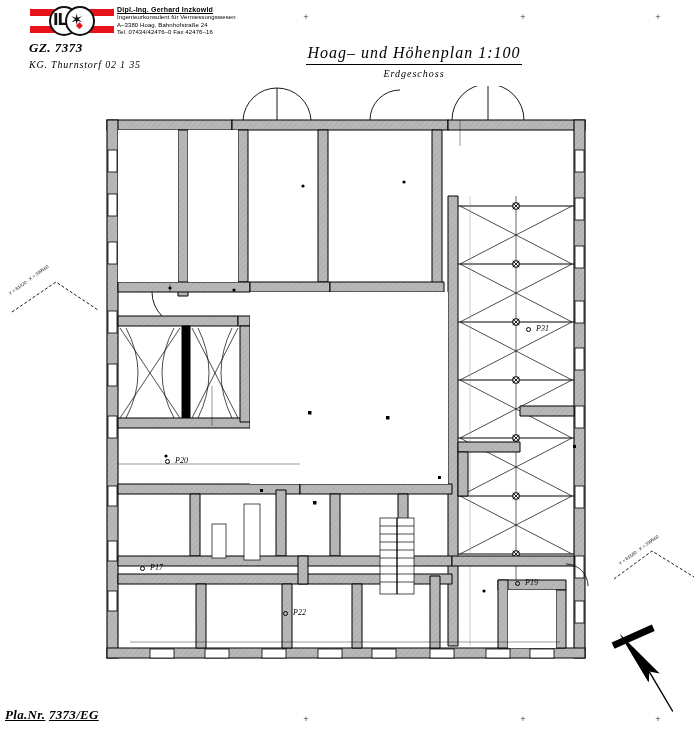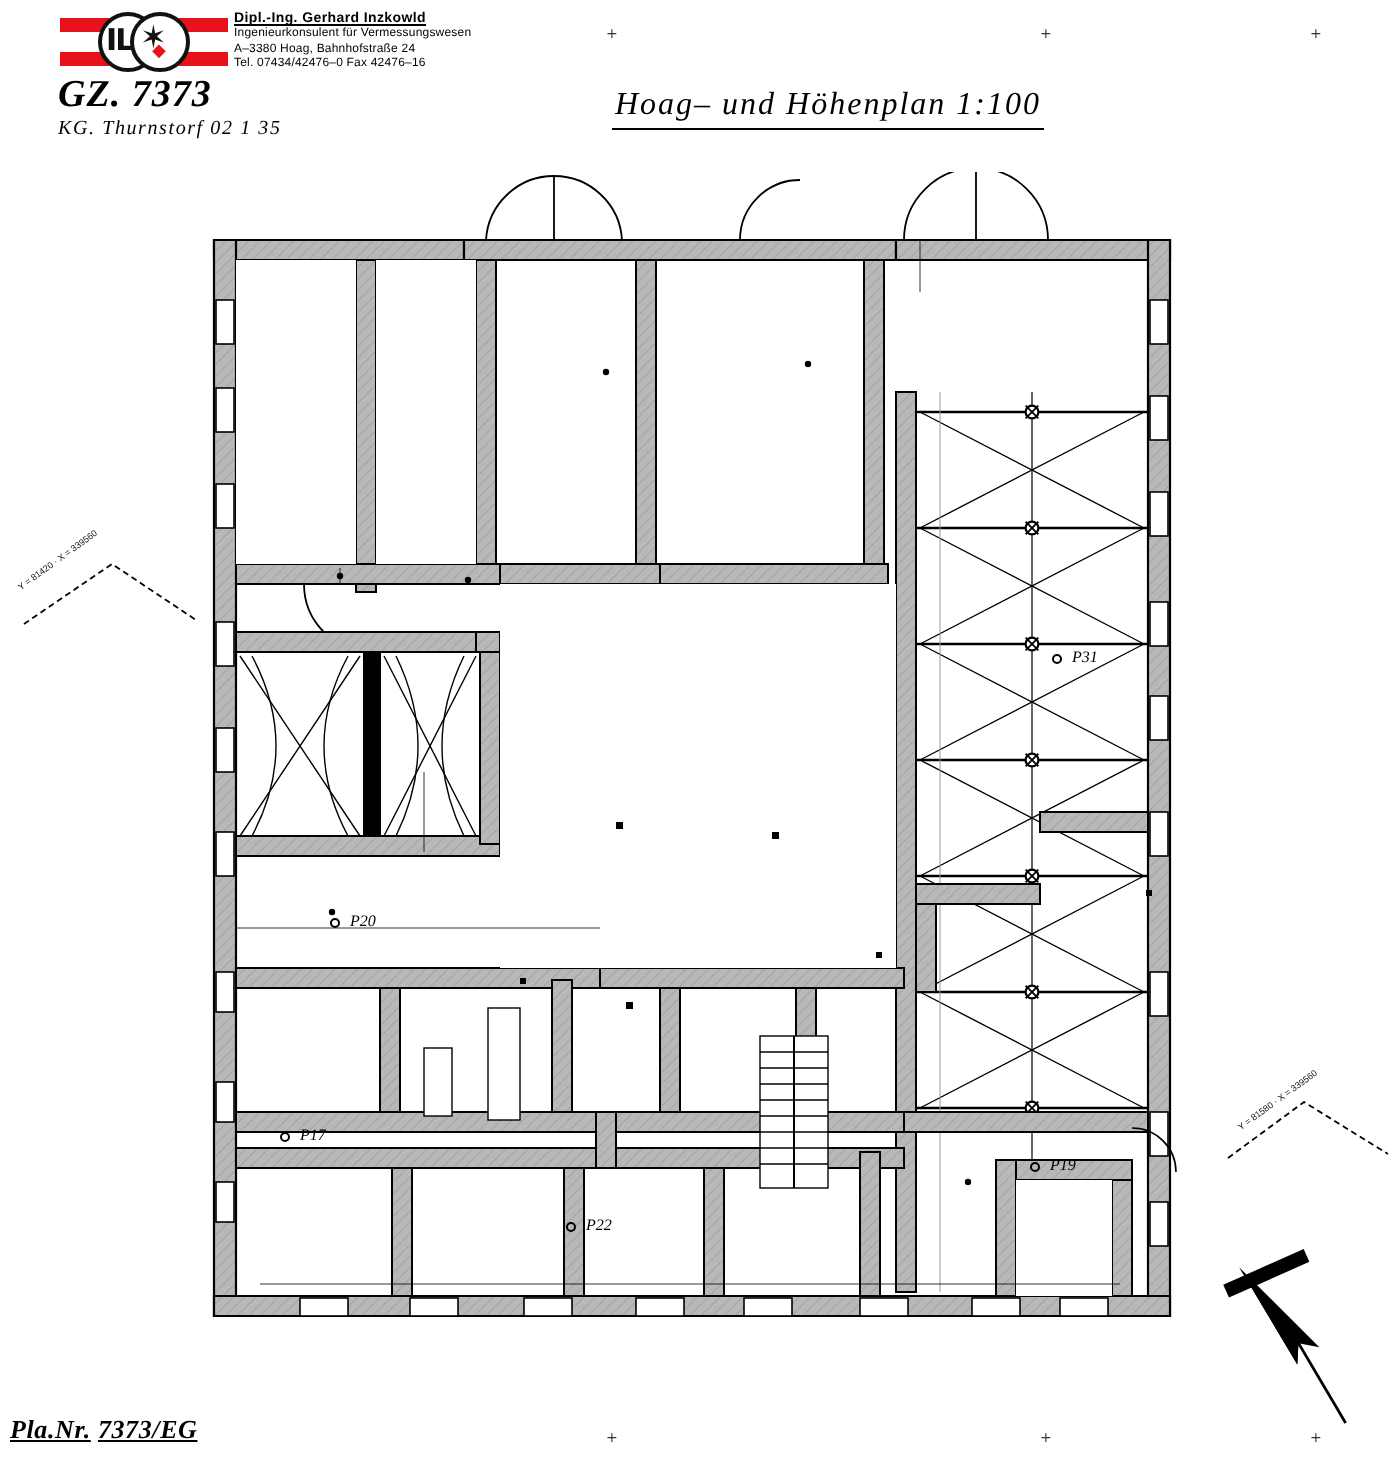--- a/index.html
+++ b/index.html
@@ -25,21 +25,21 @@
          color:#111;font-size:16px;line-height:16px;}
   .eagle .red{color:#e8131a;font-size:9px;position:absolute;left:6px;top:5px;}
 
   #firm{position:absolute;left:93px;top:6px;width:180px;
         font-family:"Liberation Sans",sans-serif;color:#000;}
   #firm .ln1{font-size:7px;font-weight:bold;text-decoration:underline;
              letter-spacing:.2px;line-height:8px;}
   #firm .ln{font-size:6px;line-height:7.5px;letter-spacing:.1px;}
 
   #gz{position:absolute;left:5px;top:39px;font-family:"Liberation Serif",serif;
-      font-weight:bold;font-style:italic;font-size:19px;line-height:17px;
+      font-weight:bold;font-style:italic;font-size:13px;line-height:17px;
       letter-spacing:.5px;text-align:right;}
   #kg{position:absolute;left:5px;top:59px;font-family:"Liberation Serif",serif;
       font-style:italic;font-size:10px;line-height:12px;letter-spacing:.8px;}
 
   #title{position:absolute;left:260px;top:43px;width:260px;text-align:center;}
   #title .main{font-family:"Liberation Serif",serif;font-style:italic;
                font-size:16px;line-height:20px;letter-spacing:1px;
                border-bottom:1.4px solid #000;display:inline-block;padding:0 2px 1px;}
   #title .sub{font-family:"Liberation Serif",serif;font-style:italic;
               font-size:10px;line-height:14px;letter-spacing:1px;margin-top:2px;}
@@ -85,20 +85,21 @@
     <div class="ln">Ingenieurkonsulent für Vermessungswesen</div>
     <div class="ln">A–3380 Hoag, Bahnhofstraße 24</div>
     <div class="ln">Tel. 07434/42476–0   Fax 42476–16</div>
   </div>
 
   <div id="gz">GZ. 7373</div>
   <div id="kg">KG. Thurnstorf 02 1 35</div>
 
   <div id="title">
     <div class="main">Hoag–  und  Höhenplan   1:100</div>
+    <div class="sub">Erdgeschoss</div>
   </div>
 </div>
 
 <div id="plan">
 <svg id="plansvg" width="700" height="620" viewBox="0 0 700 620">
   <defs>
     <pattern id="wallhatch" width="4" height="4" patternUnits="userSpaceOnUse" patternTransform="rotate(45)">
       <rect width="4" height="4" fill="#b8b8b8"></rect>
       <line x1="0" y1="0" x2="0" y2="4" stroke="#8f8f8f" stroke-width="0.5"></line>
     </pattern>

